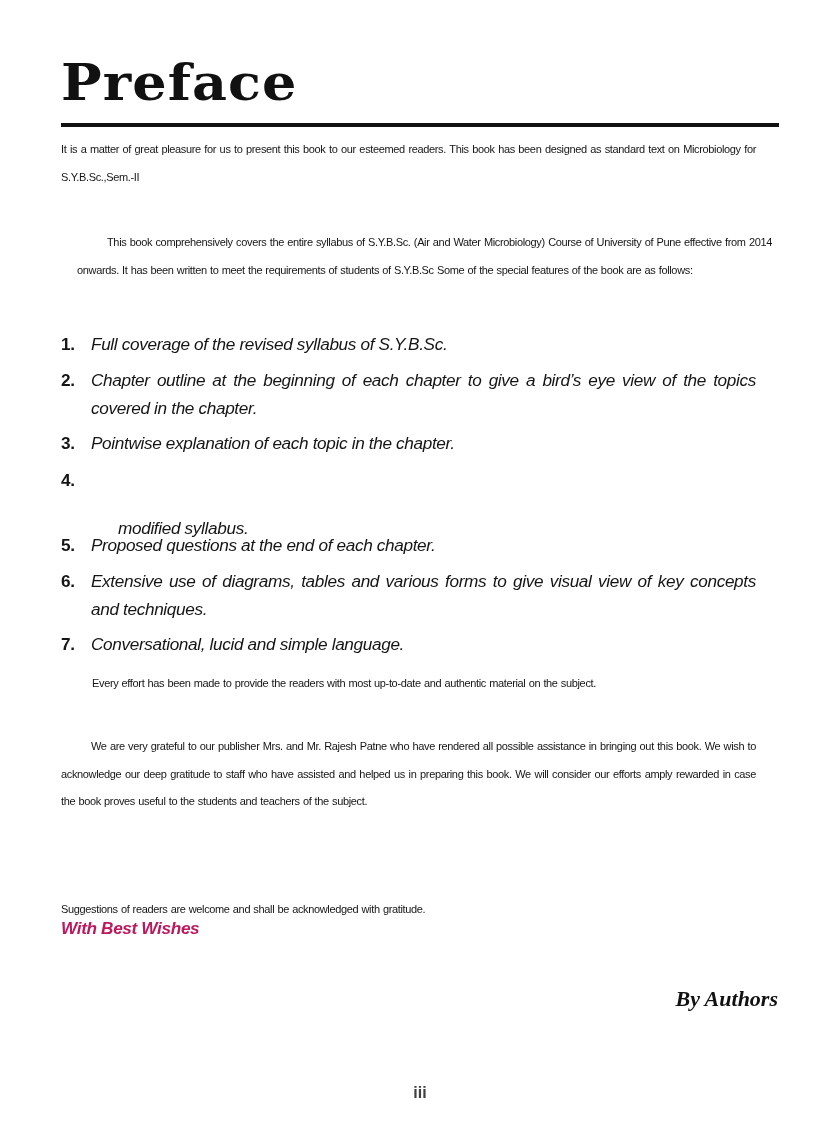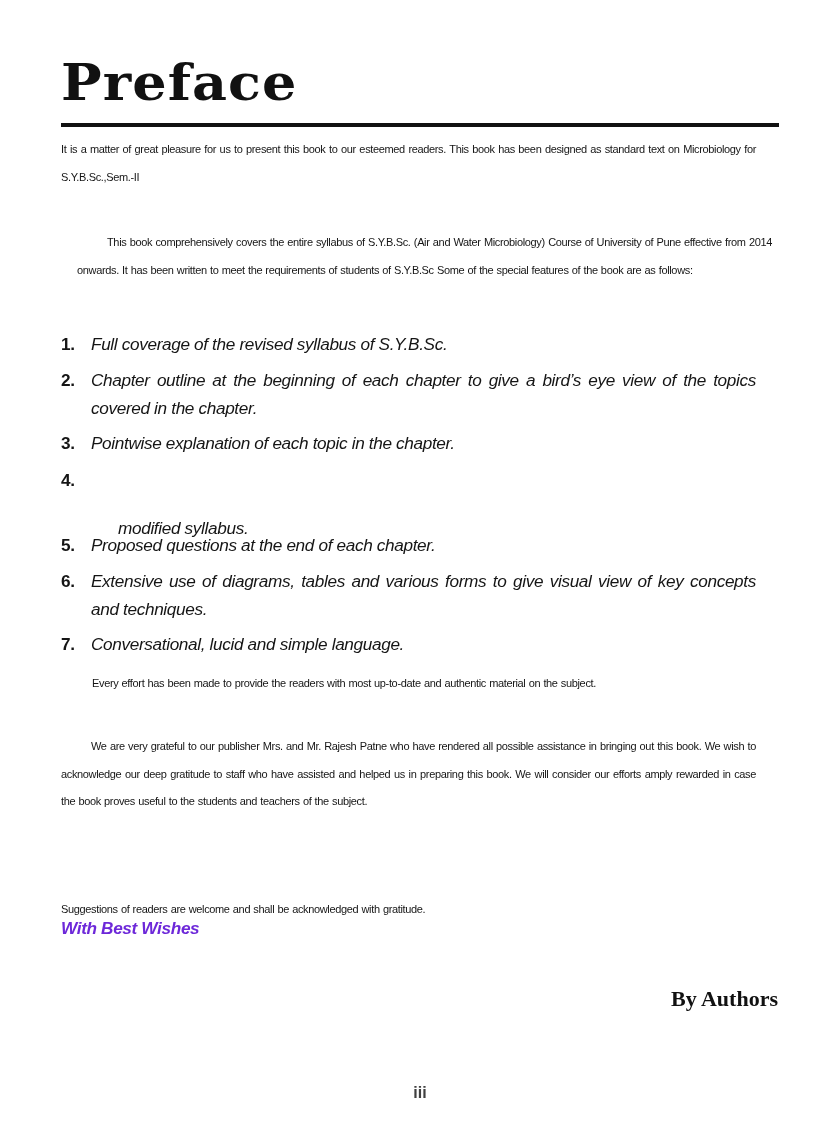--- a/index.html
+++ b/index.html
@@ -69,27 +69,28 @@
     }
     .list-text { flex: 1; }
     .list-text.hang2 .cont { display: block; padding-left: 27px; margin-top: 48px; }
     .closing {
       position: absolute;
       left: 61px;
       font-style: italic;
       font-weight: bold;
       font-size: 17.2px;
       letter-spacing: -0.35px;
-      color: #6d28d9;
+      color: #be185d;
     }
     .signature {
       position: absolute;
       right: 62px;
       top: 986px;
       font-family: "Liberation Serif", serif;
+      font-style: italic;
       font-weight: bold;
       font-size: 22px;
       color: #111111;
     }
     .page-number {
       position: absolute;
       left: 0;
       width: 840px;
       text-align: center;
       top: 1084px;

